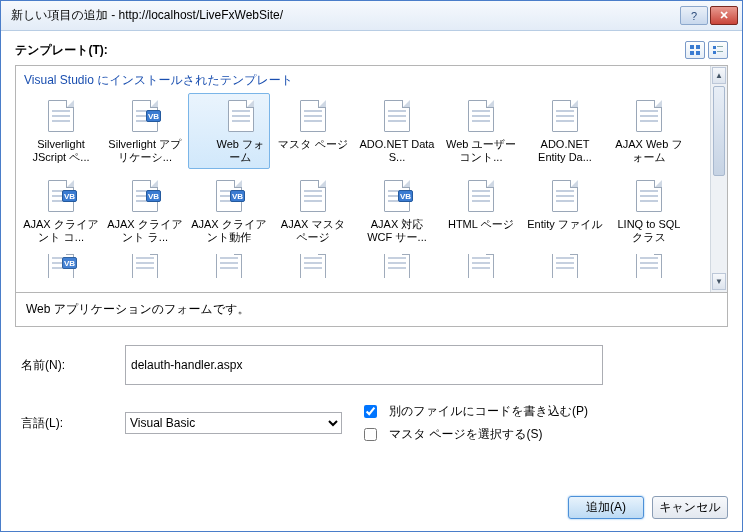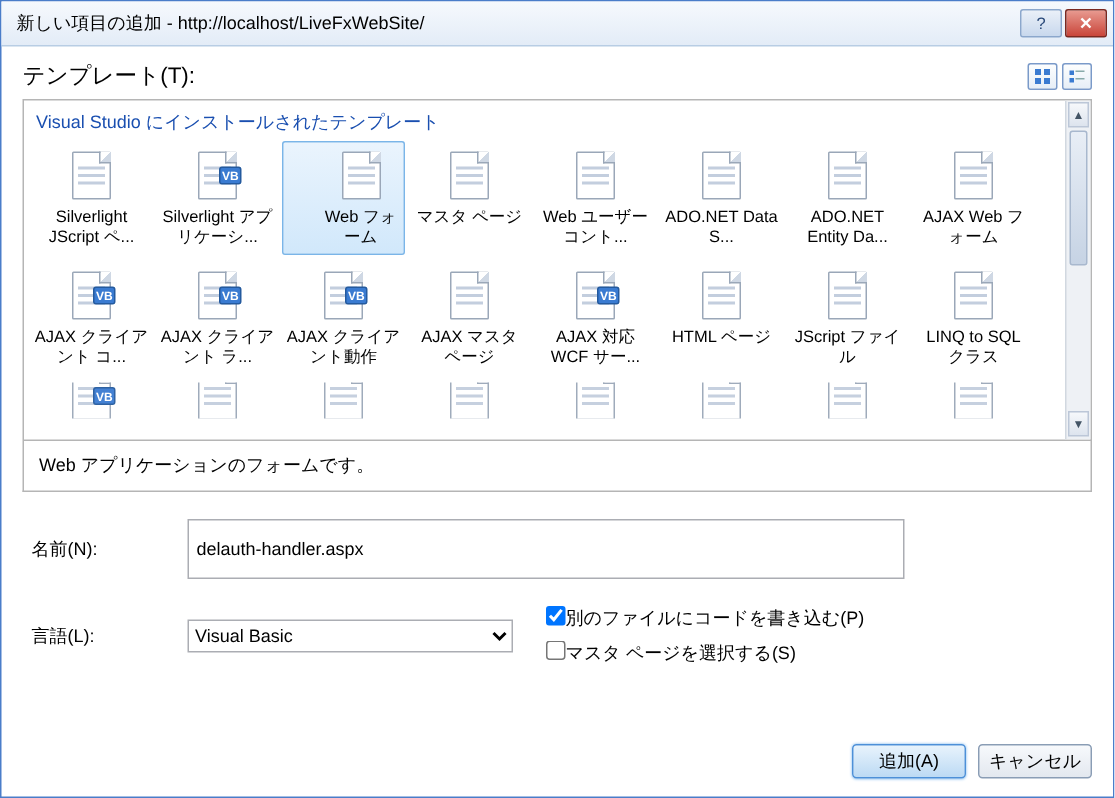--- a/index.html
+++ b/index.html
@@ -5,41 +5,41 @@
 * { box-sizing: border-box; font-family: "Segoe UI", Tahoma, sans-serif; }
 body { margin: 0; background: #fff; }
 .window { width: 743px; height: 532px; border: 1px solid #4a7dc9; position: relative; display: flex; flex-direction: column; background: #fff; }
 .titlebar { height: 30px; background: linear-gradient(#f6f9fd,#e3ecf7); display: flex; align-items: center; padding: 0 4px 0 10px; font-size: 12px; color: #000; border-bottom: 1px solid #b8cde4; }
 .titlebar .spacer { flex: 1; }
 .titlebar .btn { width: 28px; height: 19px; margin-left: 2px; display: flex; align-items: center; justify-content: center; border-radius: 2px; font-size: 11px; }
 .btn-help { background: linear-gradient(#eaf0f8,#c8d8ed); border: 1px solid #8ba7cc; color: #2a4a7a; }
 .btn-close { width: 45px; background: linear-gradient(#e89a90,#c9453a); border: 1px solid #7a2820; color: #fff; font-weight: bold; }
 .body { flex: 1; padding: 10px 14px 12px; display: flex; flex-direction: column; }
 .section-header { display: flex; align-items: center; margin-bottom: 6px; }
-.section-header .lbl { font-size: 15px; }
+.section-header .lbl { font-size: 12px; font-weight: bold; }
 .view-btns { margin-left: auto; display: flex; gap: 3px; }
 .view-btn { width: 20px; height: 18px; border: 1px solid #7a9ac9; background: linear-gradient(#fdfefe,#e6eef7); border-radius: 2px; display: flex; align-items: center; justify-content: center; }
 .view-btn svg { width: 12px; height: 12px; }
 .tpl-box { border: 1px solid #b5b5b5; height: 228px; position: relative; overflow: hidden; }
 .tpl-scroll { position: absolute; right: 0; top: 0; width: 17px; height: 100%; background: #eef1f5; border-left: 1px solid #d1d8e0; }
 .tpl-scroll .arrow { height: 17px; background: linear-gradient(#f6f8fb,#dde4ee); border: 1px solid #bcc7d8; margin: 1px; display:flex; align-items:center; justify-content:center; font-size:8px; color:#456; }
 .tpl-scroll .thumb { height: 90px; margin: 2px; background: linear-gradient(#e8eef6,#c6d3e4); border: 1px solid #a8b8ce; border-radius: 2px; }
 .tpl-cat { padding: 6px 8px 2px; font-size: 12px; color: #1a4fb0; }
 .tpl-grid { display: grid; grid-template-columns: repeat(8, 82px); padding: 2px 4px; gap: 2px 2px; }
 .tpl-item { width: 82px; display: flex; flex-direction: column; align-items: center; padding: 4px 2px; text-align: center; font-size: 11px; line-height: 13px; cursor: default; border: 1px solid transparent; border-radius: 2px; }
 .tpl-item.selected { background: linear-gradient(#eaf4fd,#d1e8fb); border: 1px solid #7ab5e8; padding-left: 25px; }
 .tpl-item .icon { width: 36px; height: 36px; margin-bottom: 4px; display:flex; align-items:center; justify-content:center; }
 .tpl-item .label { max-height: 26px; overflow: hidden; width: 100%; }
 .desc { border: 1px solid #b5b5b5; border-top: none; padding: 8px 10px; font-size: 12px; height: 34px; display: flex; align-items: center; }
 .form-row { display: flex; align-items: center; margin-top: 18px; font-size: 12px; }
 .form-row .flabel { width: 110px; padding-left: 6px; }
 .form-row input[type=text] { flex: 1; max-width: 478px; height: 23px; border: 1px solid #abadb3; padding: 19px 5px; font-size: 12px; }
 .form-row select { width: 217px; height: 22px; border: 1px solid #abadb3; font-size: 12px; background: #fff; }
 .check-col { margin-left: 22px; display: flex; flex-direction: column; gap: 6px; }
-.check-col label { display: flex; align-items: flex-start; gap: 0; font-size: 12px; }
+.check-col label { display: flex; align-items: center; gap: 12px; font-size: 12px; }
 .check-col input { margin:0; }
 .footer { margin-top: auto; display: flex; justify-content: flex-end; gap: 8px; padding-top: 14px; }
 .dlg-btn { min-width: 76px; height: 23px; font-size: 12px; border: 1px solid #8a9db5; background: linear-gradient(#f7f9fc,#e3e8ef); border-radius: 3px; display:flex; align-items:center; justify-content:center; }
 .dlg-btn.primary { border: 1px solid #4d90d8; background: linear-gradient(#e8f3fc,#bcdaf4); box-shadow: 0 0 2px #6fb1ec; }
 
 .file-ico { width:32px; height:36px; position:relative; }
 .file-ico .page { position:absolute; left:3px; top:2px; width:26px; height:32px; background:#fff; border:1px solid #9aa7b8; border-radius:1px; }
 .file-ico .fold { position:absolute; right:3px; top:2px; width:8px; height:8px; background:linear-gradient(135deg,#fff 48%,#cfd8e4 52%); border-left:1px solid #9aa7b8; border-bottom:1px solid #9aa7b8; }
 .file-ico .badge { position:absolute; right:0; bottom:12px; width:15px; height:12px; border-radius:2px; font-size:8px; font-weight:bold; color:#fff; display:flex; align-items:center; justify-content:center;margin-top:24px; }
 .b-blue{background:#3a7bd1;border:1px solid #245a9e;}
@@ -149,36 +149,36 @@
     <div class="page"></div>
                 <div class="fold"></div>
     <div class="lines">
                   <i></i>
                   <i></i>
                   <i></i>
                 </div>
 
   </div>
             </div>
+            <div class="label">ADO.NET Data S...</div>
+          </div>
+          <div class="tpl-item">
+            <div class="icon">
+              <div class="file-ico">
+    <div class="page"></div>
+                <div class="fold"></div>
+    <div class="lines">
+                  <i></i>
+                  <i></i>
+                  <i></i>
+                </div>
+
+  </div>
+            </div>
             <div class="label">Web ユーザー コント...</div>
-          </div>
-          <div class="tpl-item">
-            <div class="icon">
-              <div class="file-ico">
-    <div class="page"></div>
-                <div class="fold"></div>
-    <div class="lines">
-                  <i></i>
-                  <i></i>
-                  <i></i>
-                </div>
-
-  </div>
-            </div>
-            <div class="label">ADO.NET Data S...</div>
           </div>
           <div class="tpl-item">
             <div class="icon">
               <div class="file-ico">
     <div class="page"></div>
                 <div class="fold"></div>
     <div class="lines">
                   <i></i>
                   <i></i>
                   <i></i>
@@ -301,21 +301,21 @@
     <div class="page"></div>
                 <div class="fold"></div>
     <div class="lines">
                   <i></i>
                   <i></i>
                   <i></i>
                 </div>
 
   </div>
             </div>
-            <div class="label">JScript ファイル</div>
+            <div class="label">Entity ファイル</div>
           </div>
           <div class="tpl-item">
             <div class="icon">
               <div class="file-ico">
     <div class="page"></div>
                 <div class="fold"></div>
     <div class="lines">
                   <i></i>
                   <i></i>
                   <i></i>

